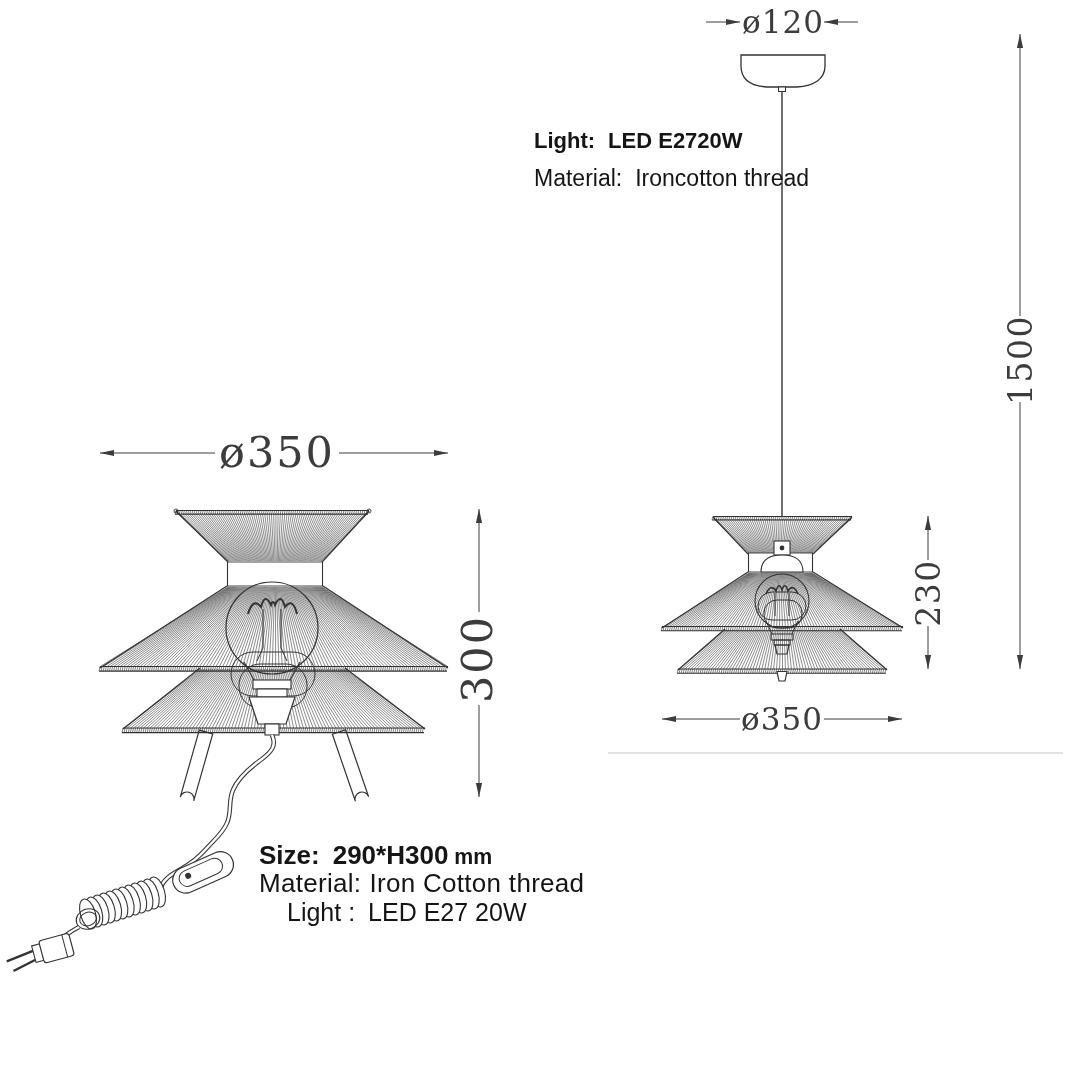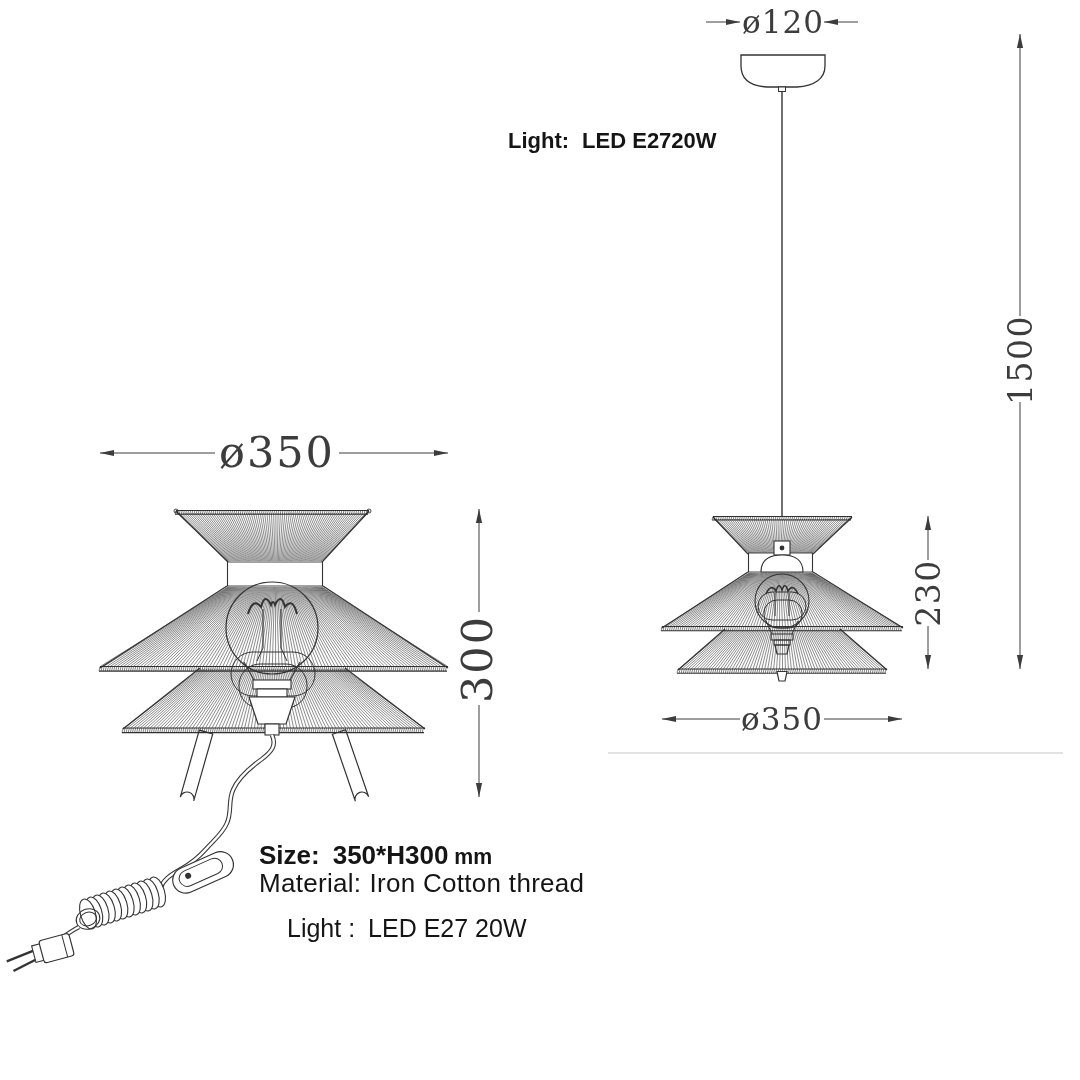--- a/index.html
+++ b/index.html
@@ -5,26 +5,26 @@
   html,body{margin:0;padding:0;background:#ffffff;}
   .canvas{position:relative;width:1080px;height:1080px;background:#ffffff;overflow:hidden;
           font-family:"Liberation Sans", sans-serif;}
   #scene{position:absolute;left:0;top:0;width:1080px;height:1080px;}
   .dimtxt{font-family:"DejaVu Serif", serif;fill:#3c3c3c;text-anchor:middle;
           font-size:31px;letter-spacing:1px;}
   .dimbig{font-size:43px;letter-spacing:2px;}
   .dimmed{font-size:33px;letter-spacing:1.5px;}
   .spec{position:absolute;color:#151515;white-space:nowrap;}
   .spec .row{line-height:1;}
-  #spec-pendant{left:508px;top:130px;}
+  #spec-pendant{left:534px;top:130px;}
   #spec-pendant .row{font-size:22px;font-weight:700;margin-bottom:15px;}
   #spec-pendant .row.mat{font-weight:500;font-size:23px;}
   #spec-table{left:259px;top:842px;}
   #spec-table .r1{font-size:26px;font-weight:600;margin-bottom:2px;}
-  #spec-table .r2{font-size:26px;font-weight:500;margin-bottom:20px;letter-spacing:0.3px;}
+  #spec-table .r2{font-size:26px;font-weight:500;margin-bottom:4px;letter-spacing:0.3px;}
   #spec-table .r3{font-size:25px;font-weight:500;margin-left:28px;}
   .lab{margin-right:13px;}
   .unit{font-size:0.82em;font-weight:400;margin-left:7px;}
   #spec-table .unit{font-weight:700;margin-left:6px;}
 </style>
 </head>
 <body>
 
 <div class="canvas">
 
@@ -1399,25 +1399,28 @@
         <text x="0" y="0" class="dimtxt dimmed">230</text>
       </g>
       <text x="782" y="730" class="dimtxt">ø350</text>
     </g>
   </svg>
 
   <div id="spec-pendant" class="spec">
     <div class="row">
       <span class="lab">Light:</span><span>LED E2720W</span>
     </div>
+    <div class="row mat">
+      <span class="lab">Material:</span><span>Ironcotton thread</span>
+    </div>
   </div>
 
   <div id="spec-table" class="spec">
     <div class="row r1">
-      <span class="lab">Size:</span><span>350*H300</span><span class="unit">mm</span>
+      <span class="lab">Size:</span><span>290*H300</span><span class="unit">mm</span>
     </div>
     <div class="row r2">
       <span class="lab" style="margin-right:8px">Material:</span><span>Iron Cotton thread</span>
     </div>
     <div class="row r3">
       <span class="lab">Light :</span><span>LED E27 20W</span>
     </div>
   </div>
 </div>
 

